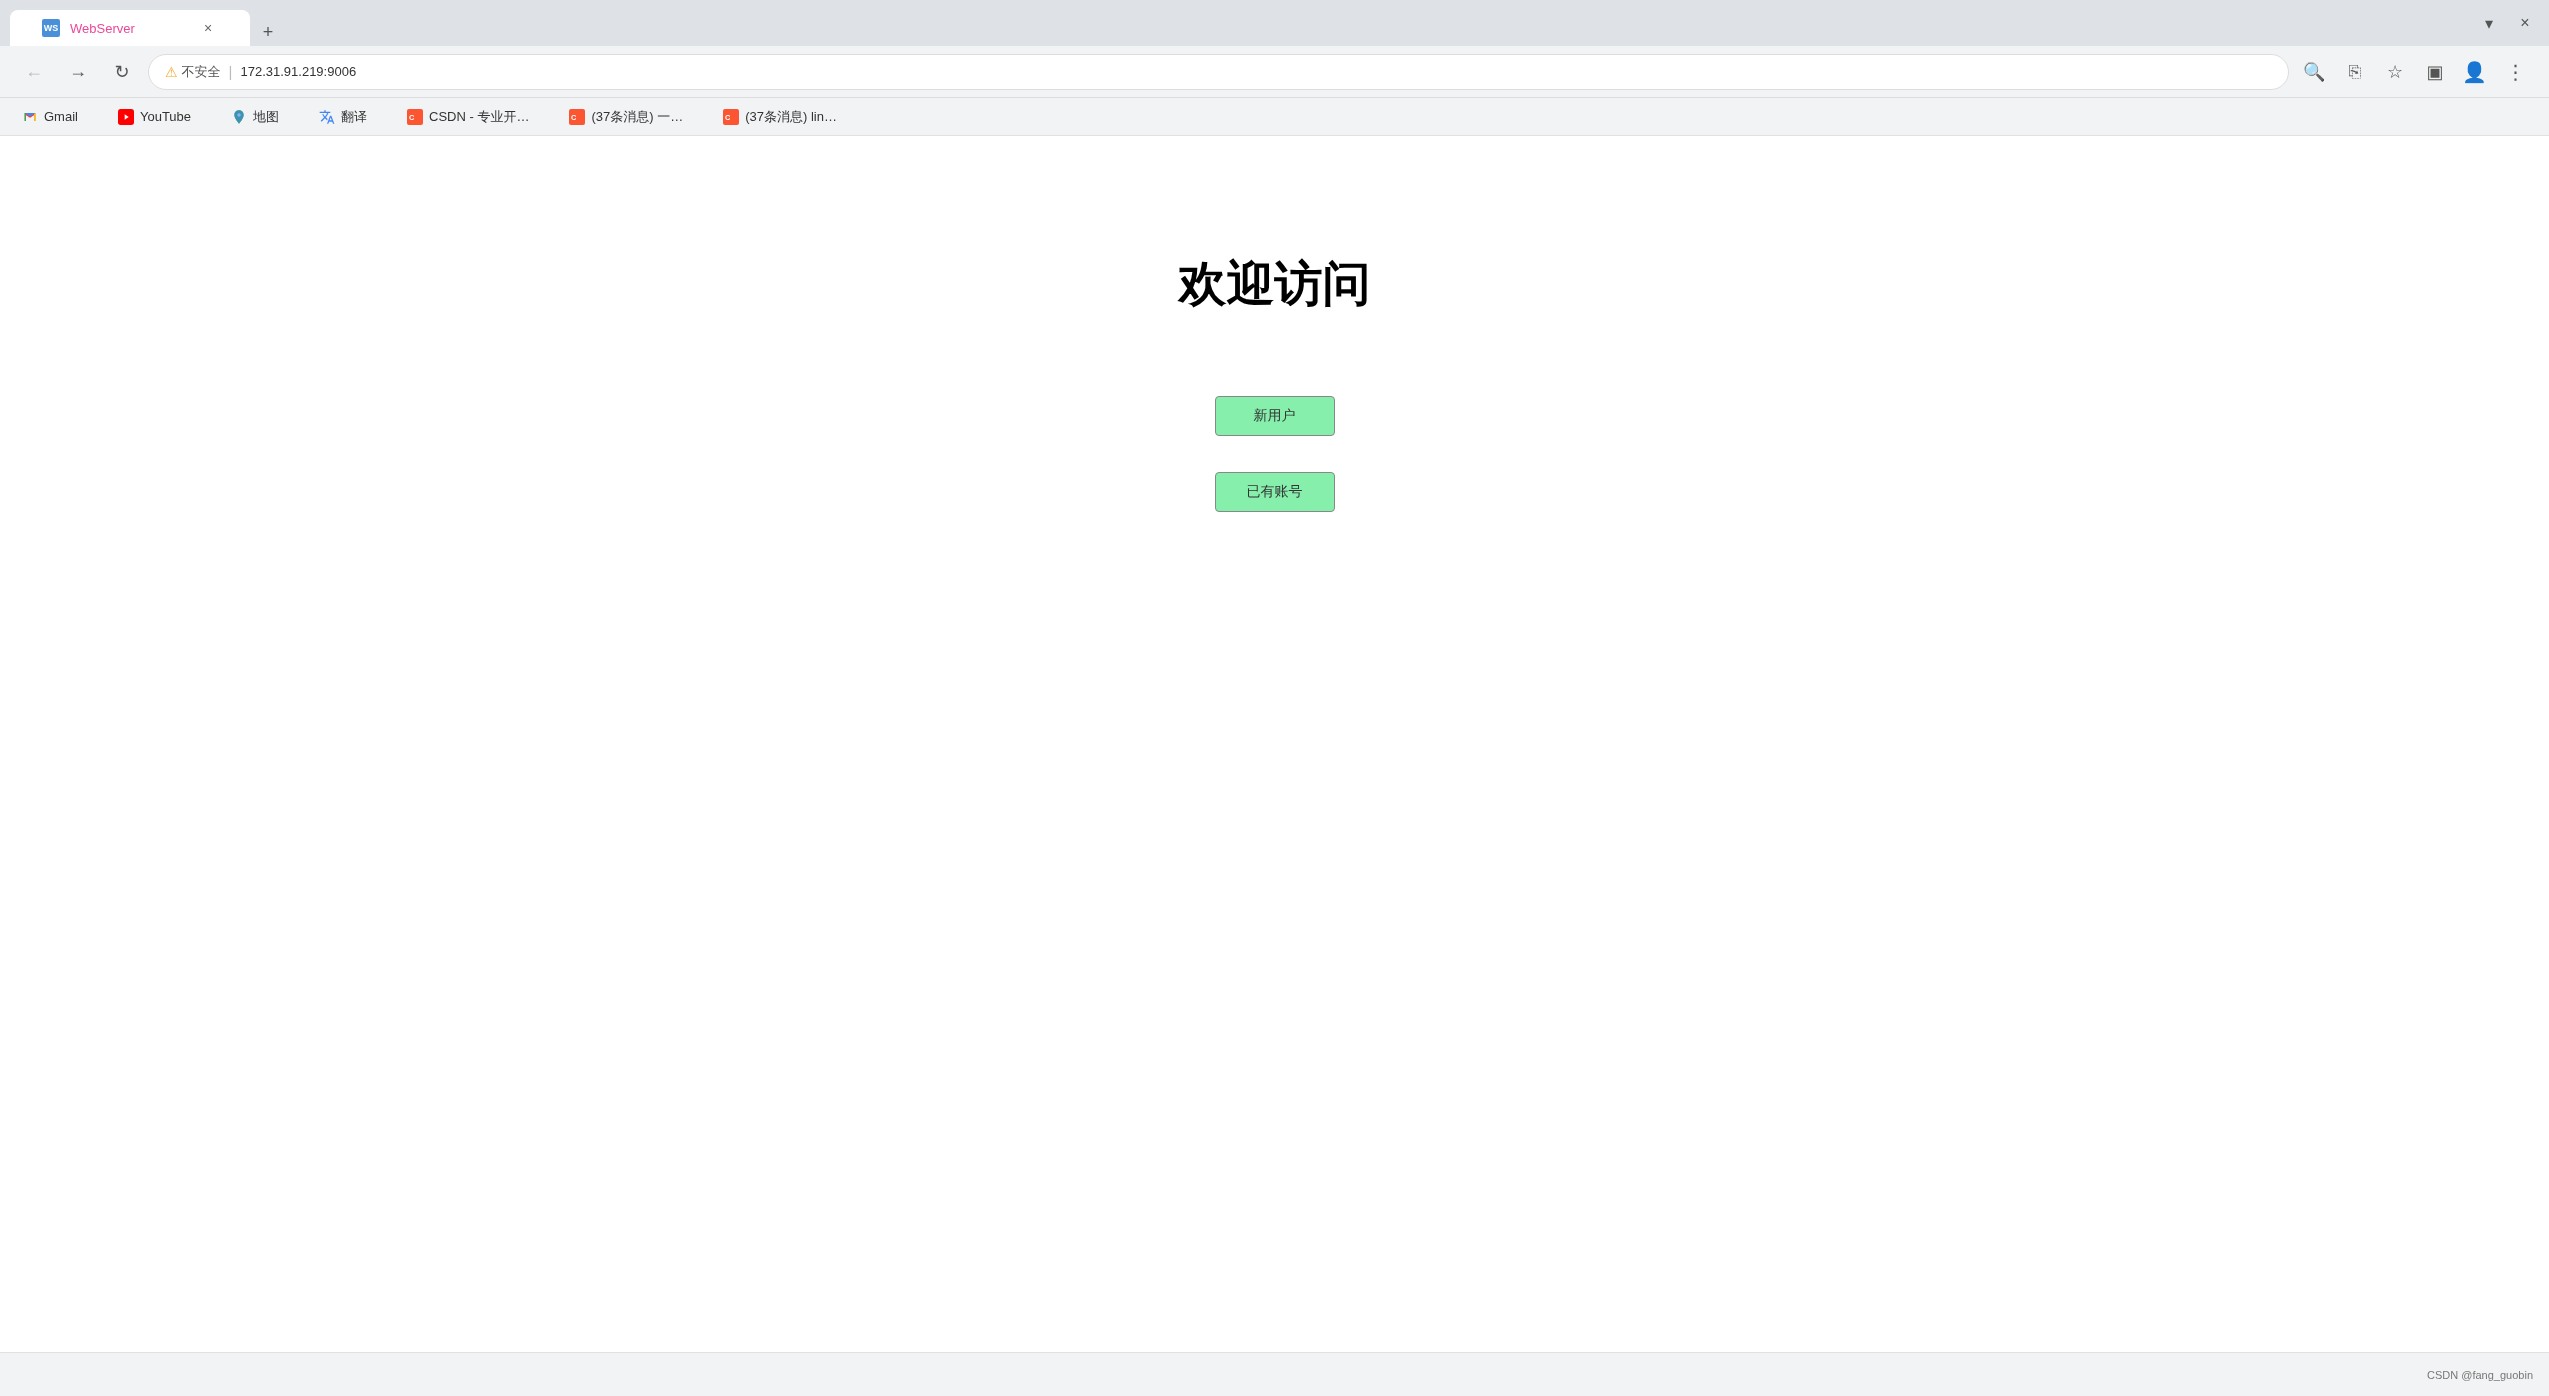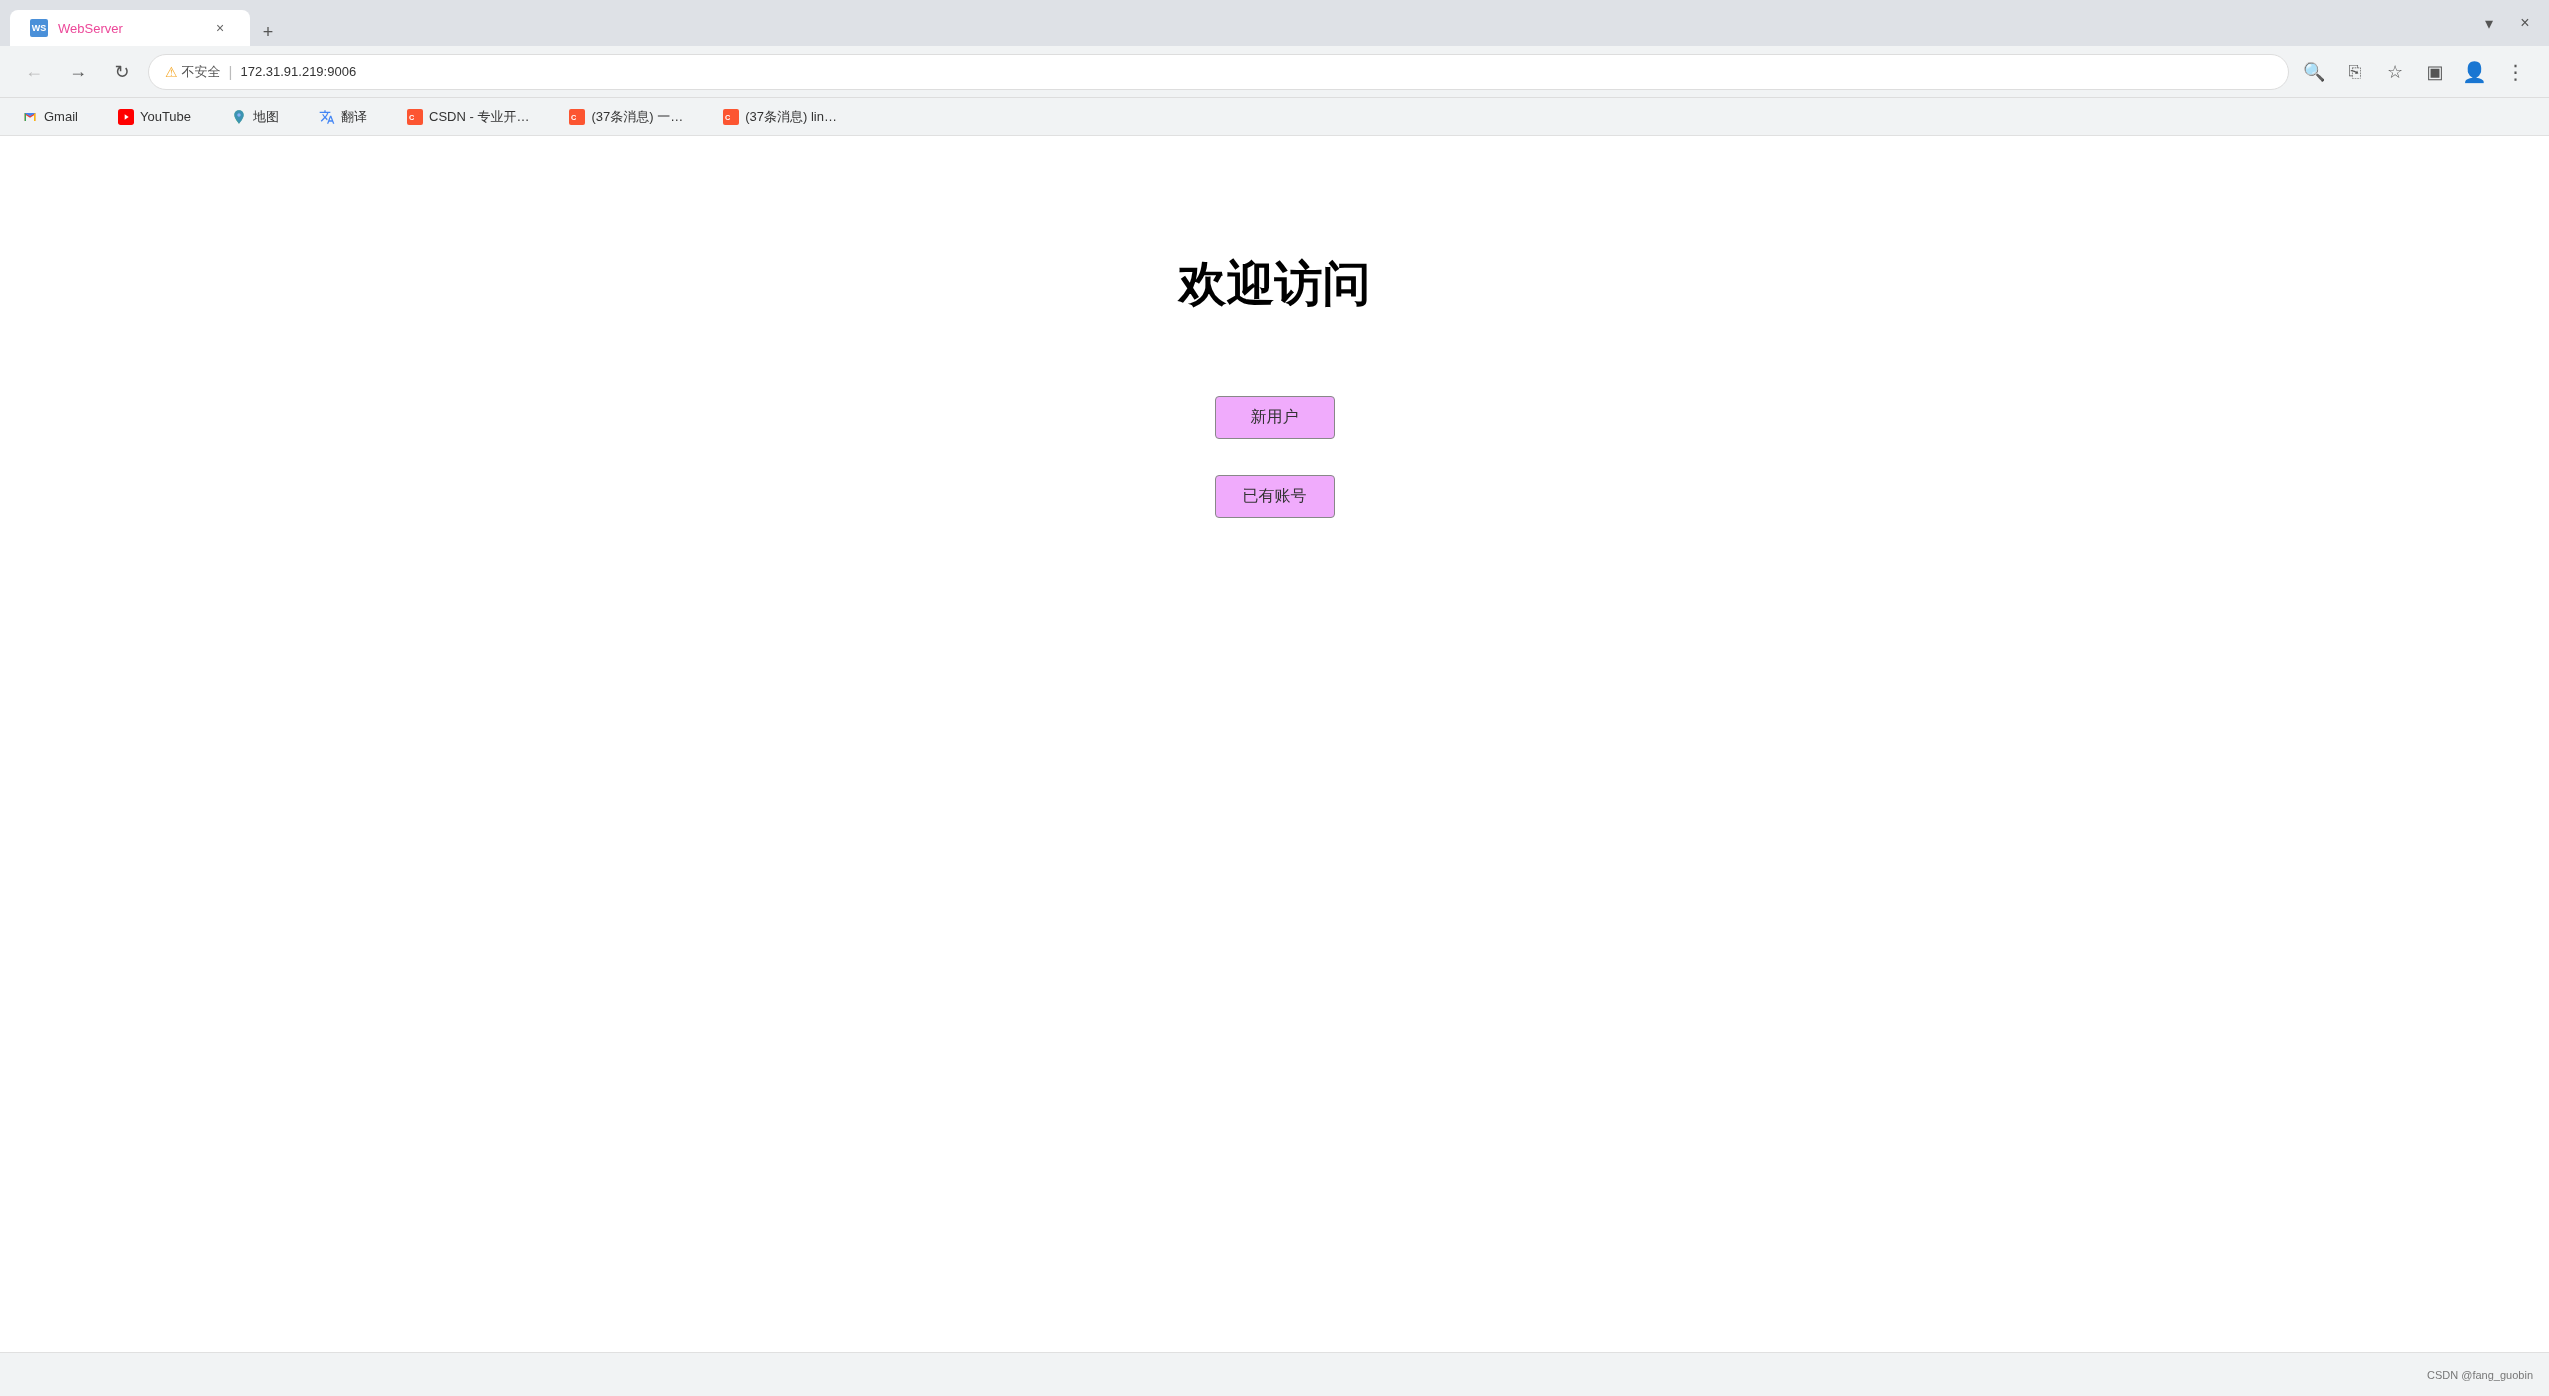--- a/index.html
+++ b/index.html
@@ -41,21 +41,21 @@
       height: 100%;
       flex: 1;
     }
 
     .tab {
       background: #fff;
       height: 36px;
       border-radius: 8px 8px 0 0;
       display: flex;
       align-items: center;
-      padding: 0 20px;
+      padding: 0 32px;
       gap: 10px;
       min-width: 240px;
       max-width: 280px;
       position: relative;
     }
 
     .tab-favicon {
       width: 18px;
       height: 18px;
       flex-shrink: 0;
@@ -234,22 +234,22 @@
       flex-direction: column;
       align-items: center;
       gap: 36px;
     }
 
     .page-btn {
       min-width: 120px;
       padding: 10px 24px;
       border: 1px solid #888;
       border-radius: 4px;
-      background: #f0abfc;
-      font-size: 16px;
+      background: #86efac;
+      font-size: 14px;
       color: #333;
       cursor: pointer;
       font-family: Arial, sans-serif;
       text-align: center;
     }
 
     
     .status-bar {
       height: 44px;
       background: #f1f3f4;

